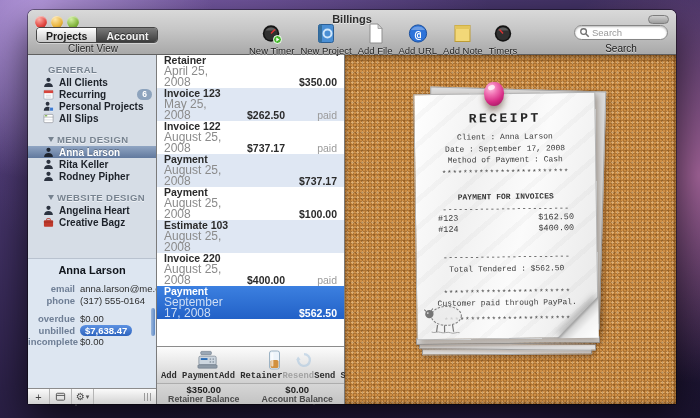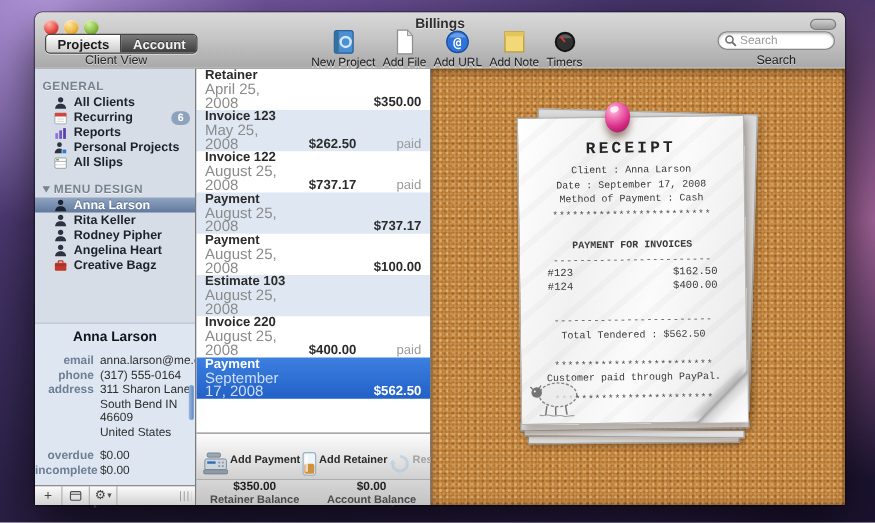--- a/index.html
+++ b/index.html
@@ -53,21 +53,21 @@
   .search-box input { border:0; outline:0; width:100%; font-size:9.5px; font-family:"Liberation Sans",sans-serif; background:transparent; color:#333; }
   .search-box input::placeholder { color:#9a9a9a; }
   .search-label { text-align:center; font-size:10px; color:#1c1c1c; margin-top:3px; text-shadow:0 1px 0 rgba(255,255,255,.5); }
 
   
   .content { flex:1; display:flex; min-height:0; }
 
   
   .sidebar { width:129px; flex:0 0 129px; background:#d6dde6; border-right:1px solid #7b7b7b; display:flex; flex-direction:column; position:relative; }
   .tree { height:203px; flex:0 0 203px; padding-top:5px; overflow:hidden; }
-  .grp-hdr { display:flex; align-items:center; padding:2px 4px 1px 6px; font-size:9.5px; font-weight:bold; letter-spacing:.4px; color:#76828f; text-shadow:0 1px 0 rgba(255,255,255,.6); margin-top:2px; }
+  .grp-hdr { display:flex; align-items:center; padding:2px 4px 1px 20px; font-size:9.5px; font-weight:bold; letter-spacing:.4px; color:#76828f; text-shadow:0 1px 0 rgba(255,255,255,.6); margin-top:2px; }
   .grp-hdr.gap { margin-top:8px; }
   .disc { width:0; height:0; border-left:3.5px solid transparent; border-right:3.5px solid transparent; border-top:5px solid #76828f; margin-right:3px; }
   .s-item { display:flex; align-items:center; height:12px; padding:0 4px 0 15px; cursor:default; }
   .s-item .ic { width:11px; height:11px; flex:0 0 11px; margin-right:5px; display:flex; }
   .s-item .ic svg { width:11px; height:11px; }
   .s-label { font-size:10px; font-weight:bold; color:#1d222a; white-space:nowrap; }
   .s-item.selected { background:linear-gradient(#90a5c3,#61799e); }
   .s-item.selected .s-label { color:#fff; text-shadow:0 -1px 0 rgba(0,0,0,.3); }
   .badge { margin-left:auto; background:#8da3bd; color:#fff; font-size:8.5px; font-weight:bold; border-radius:7px; padding:0 5px; line-height:11px; }
 
@@ -101,21 +101,21 @@
   .row-date { font-size:12px; color:#8b8b8b; line-height:11px; }
   .row-amount { width:52px; text-align:right; font-size:10.5px; font-weight:bold; color:#2b2b2b; }
   .row-right { width:52px; text-align:right; font-size:10.5px; font-weight:bold; color:#2b2b2b; }
   .row.paid .row-right { color:#9b9b9b; font-weight:normal; }
   .row.selected { background:linear-gradient(#3c80e0,#2261c7); }
   .row.selected .row-title, .row.selected .row-right { color:#fff; }
   .row.selected .row-date { color:#cfdef5; }
 
   .list-actions { height:37px; flex:0 0 37px; background:linear-gradient(#fcfcfc,#d0d0d0); border-top:1px solid #8c8c8c;
     display:flex; justify-content:space-between; align-items:flex-end; padding:2px 4px 2px; }
-  .act { display:flex; flex-direction:row; align-items:flex-start; }
+  .act { display:flex; flex-direction:column; align-items:flex-end;font-family:Liberation Mono, monospace; }
   .act-ic { height:20px; display:flex; align-items:flex-end; }
   .act-label { font-size:8.8px; font-weight:bold; color:#2c2c2c; white-space:nowrap; margin-top:1px; }
   .act.disabled .act-label { color:#a2a2a2; }
   .act.disabled .act-ic { opacity:.55; }
 
   .balances { height:21px; flex:0 0 21px; background:linear-gradient(#d6d6d6,#c3c3c3); border-top:1px solid #adadad; display:flex; }
   .bal { width:50%; text-align:center; padding-top:1px; }
   .bal-val { font-size:9.5px; font-weight:bold; color:#1f1f1f; line-height:10px; }
   .bal-label { font-size:8.8px; font-weight:bold; color:#4c4c4c; line-height:9px; }
 
@@ -180,20 +180,33 @@
 
     <div class="seg-ctl">
       <div class="seg on">Projects</div>
       <div class="seg off">Account</div>
     </div>
     <div class="view-label">Client View</div>
 
     <div class="tb-items">
       <div class="tb-btn">
         <span class="tb-ic">
+          <svg width="22" height="21" viewBox="0 0 22 21">
+              <circle cx="10" cy="10.5" r="8.2" fill="#141414"></circle>
+              <circle cx="10" cy="10.5" r="6.6" fill="#303030"></circle>
+              <path d="M4.5 7.5a6.6 6.6 0 0 1 11 0z" fill="rgba(255,255,255,.22)"></path>
+              <line x1="10" y1="10.5" x2="14" y2="6.5" stroke="#d33" stroke-width="1.4"></line>
+              <circle cx="16.5" cy="16.5" r="4" fill="#46b82e" stroke="#fff" stroke-width="1"></circle>
+              <path d="M15.3 14.6v3.8l3-1.9z" fill="#fff"></path>
+            </svg>
+        </span>
+        <span class="tb-label">New Timer</span>
+      </div>
+      <div class="tb-btn">
+        <span class="tb-ic">
           <svg width="20" height="21" viewBox="0 0 20 21">
               <rect x="2.5" y="1.5" width="15" height="18" rx="2" fill="#4a8fd4" stroke="#2b5f96" stroke-width="1"></rect>
               <rect x="2.5" y="1.5" width="3.5" height="18" rx="1.5" fill="#36709f"></rect>
               <circle cx="11.5" cy="10.5" r="4" fill="none" stroke="#cfe6fa" stroke-width="2"></circle>
             </svg>
         </span>
         <span class="tb-label">New Project</span>
       </div>
       <div class="tb-btn">
         <span class="tb-ic">
@@ -275,30 +288,20 @@
                 <line x1="3" y1="6.8" x2="9" y2="6.8" stroke="#c3c9d1" stroke-width=".7"></line>
                 <line x1="3" y1="8.8" x2="9" y2="8.8" stroke="#c3c9d1" stroke-width=".7"></line>
               </svg>
             </span>
           <span class="s-label">Recurring</span>
           <span class="badge">6</span>
         </div>
         <div class="s-item">
           <span class="ic">
               <svg viewBox="0 0 12 12">
-                <rect x="1.4" y="6" width="2.4" height="5" fill="#8f76d6"></rect>
-                <rect x="4.8" y="3.6" width="2.4" height="7.4" fill="#7257c4"></rect>
-                <rect x="8.2" y="1.6" width="2.4" height="9.4" fill="#5a40ad"></rect>
-              </svg>
-            </span>
-          <span class="s-label">Reports</span>
-        </div>
-        <div class="s-item">
-          <span class="ic">
-              <svg viewBox="0 0 12 12">
                 <circle cx="5" cy="3" r="2.1" fill="#2c3340"></circle>
                 <path d="M.8 10.5c0-2.7 1.9-4.1 4.2-4.1s4.2 1.4 4.2 4.1z" fill="#2c3340"></path>
                 <rect x="7.2" y="6.8" width="4.2" height="4.2" rx=".8" fill="#3b79d0" stroke="#fff" stroke-width=".6"></rect>
               </svg>
             </span>
           <span class="s-label">Personal Projects</span>
         </div>
         <div class="s-item">
           <span class="ic">
               <svg viewBox="0 0 12 12">
@@ -336,20 +339,24 @@
         <div class="s-item">
           <span class="ic">
               <svg viewBox="0 0 12 12">
                 <circle cx="6" cy="3.1" r="2.3" fill="#2c3340"></circle>
                 <path d="M1.2 11c0-3 2.1-4.5 4.8-4.5s4.8 1.5 4.8 4.5z" fill="#2c3340"></path>
               </svg>
             </span>
           <span class="s-label">Rodney Pipher</span>
         </div>
 
+        <div class="grp-hdr gap">
+          <span class="disc"></span>
+          <span>WEBSITE DESIGN</span>
+        </div>
         <div class="s-item">
           <span class="ic">
               <svg viewBox="0 0 12 12">
                 <circle cx="6" cy="3.1" r="2.3" fill="#2c3340"></circle>
                 <path d="M1.2 11c0-3 2.1-4.5 4.8-4.5s4.8 1.5 4.8 4.5z" fill="#2c3340"></path>
               </svg>
             </span>
           <span class="s-label">Angelina Heart</span>
         </div>
         <div class="s-item">
@@ -367,32 +374,28 @@
       <div class="client-card">
         <div class="cc-name">Anna Larson</div>
         <div class="cc-row">
           <span class="cc-lab">email</span>
           <span class="cc-val">anna.larson@me.com</span>
         </div>
         <div class="cc-row">
           <span class="cc-lab">phone</span>
           <span class="cc-val">(317) 555-0164</span>
         </div>
-        <div class="cc-row">
-          <span class="cc-lab">address</span>
-          <span class="cc-val">
-            <div>311 Sharon Lane</div>
-            <div>South Bend IN 46609</div>
-            <div>United States</div>
-          </span>
-        </div>
         <div class="cc-gap"></div>
         <div class="cc-row">
           <span class="cc-lab">overdue</span>
           <span class="cc-val">$0.00</span>
+        </div>
+        <div class="cc-row">
+          <span class="cc-lab">unbilled</span>
+          <span class="cc-val"><span class="pill-val">$7,638.47</span></span>
         </div>
         <div class="cc-row">
           <span class="cc-lab">incomplete</span>
           <span class="cc-val">$0.00</span>
         </div>
 
       </div>
 
       <div class="sb-scroll"></div>
 

